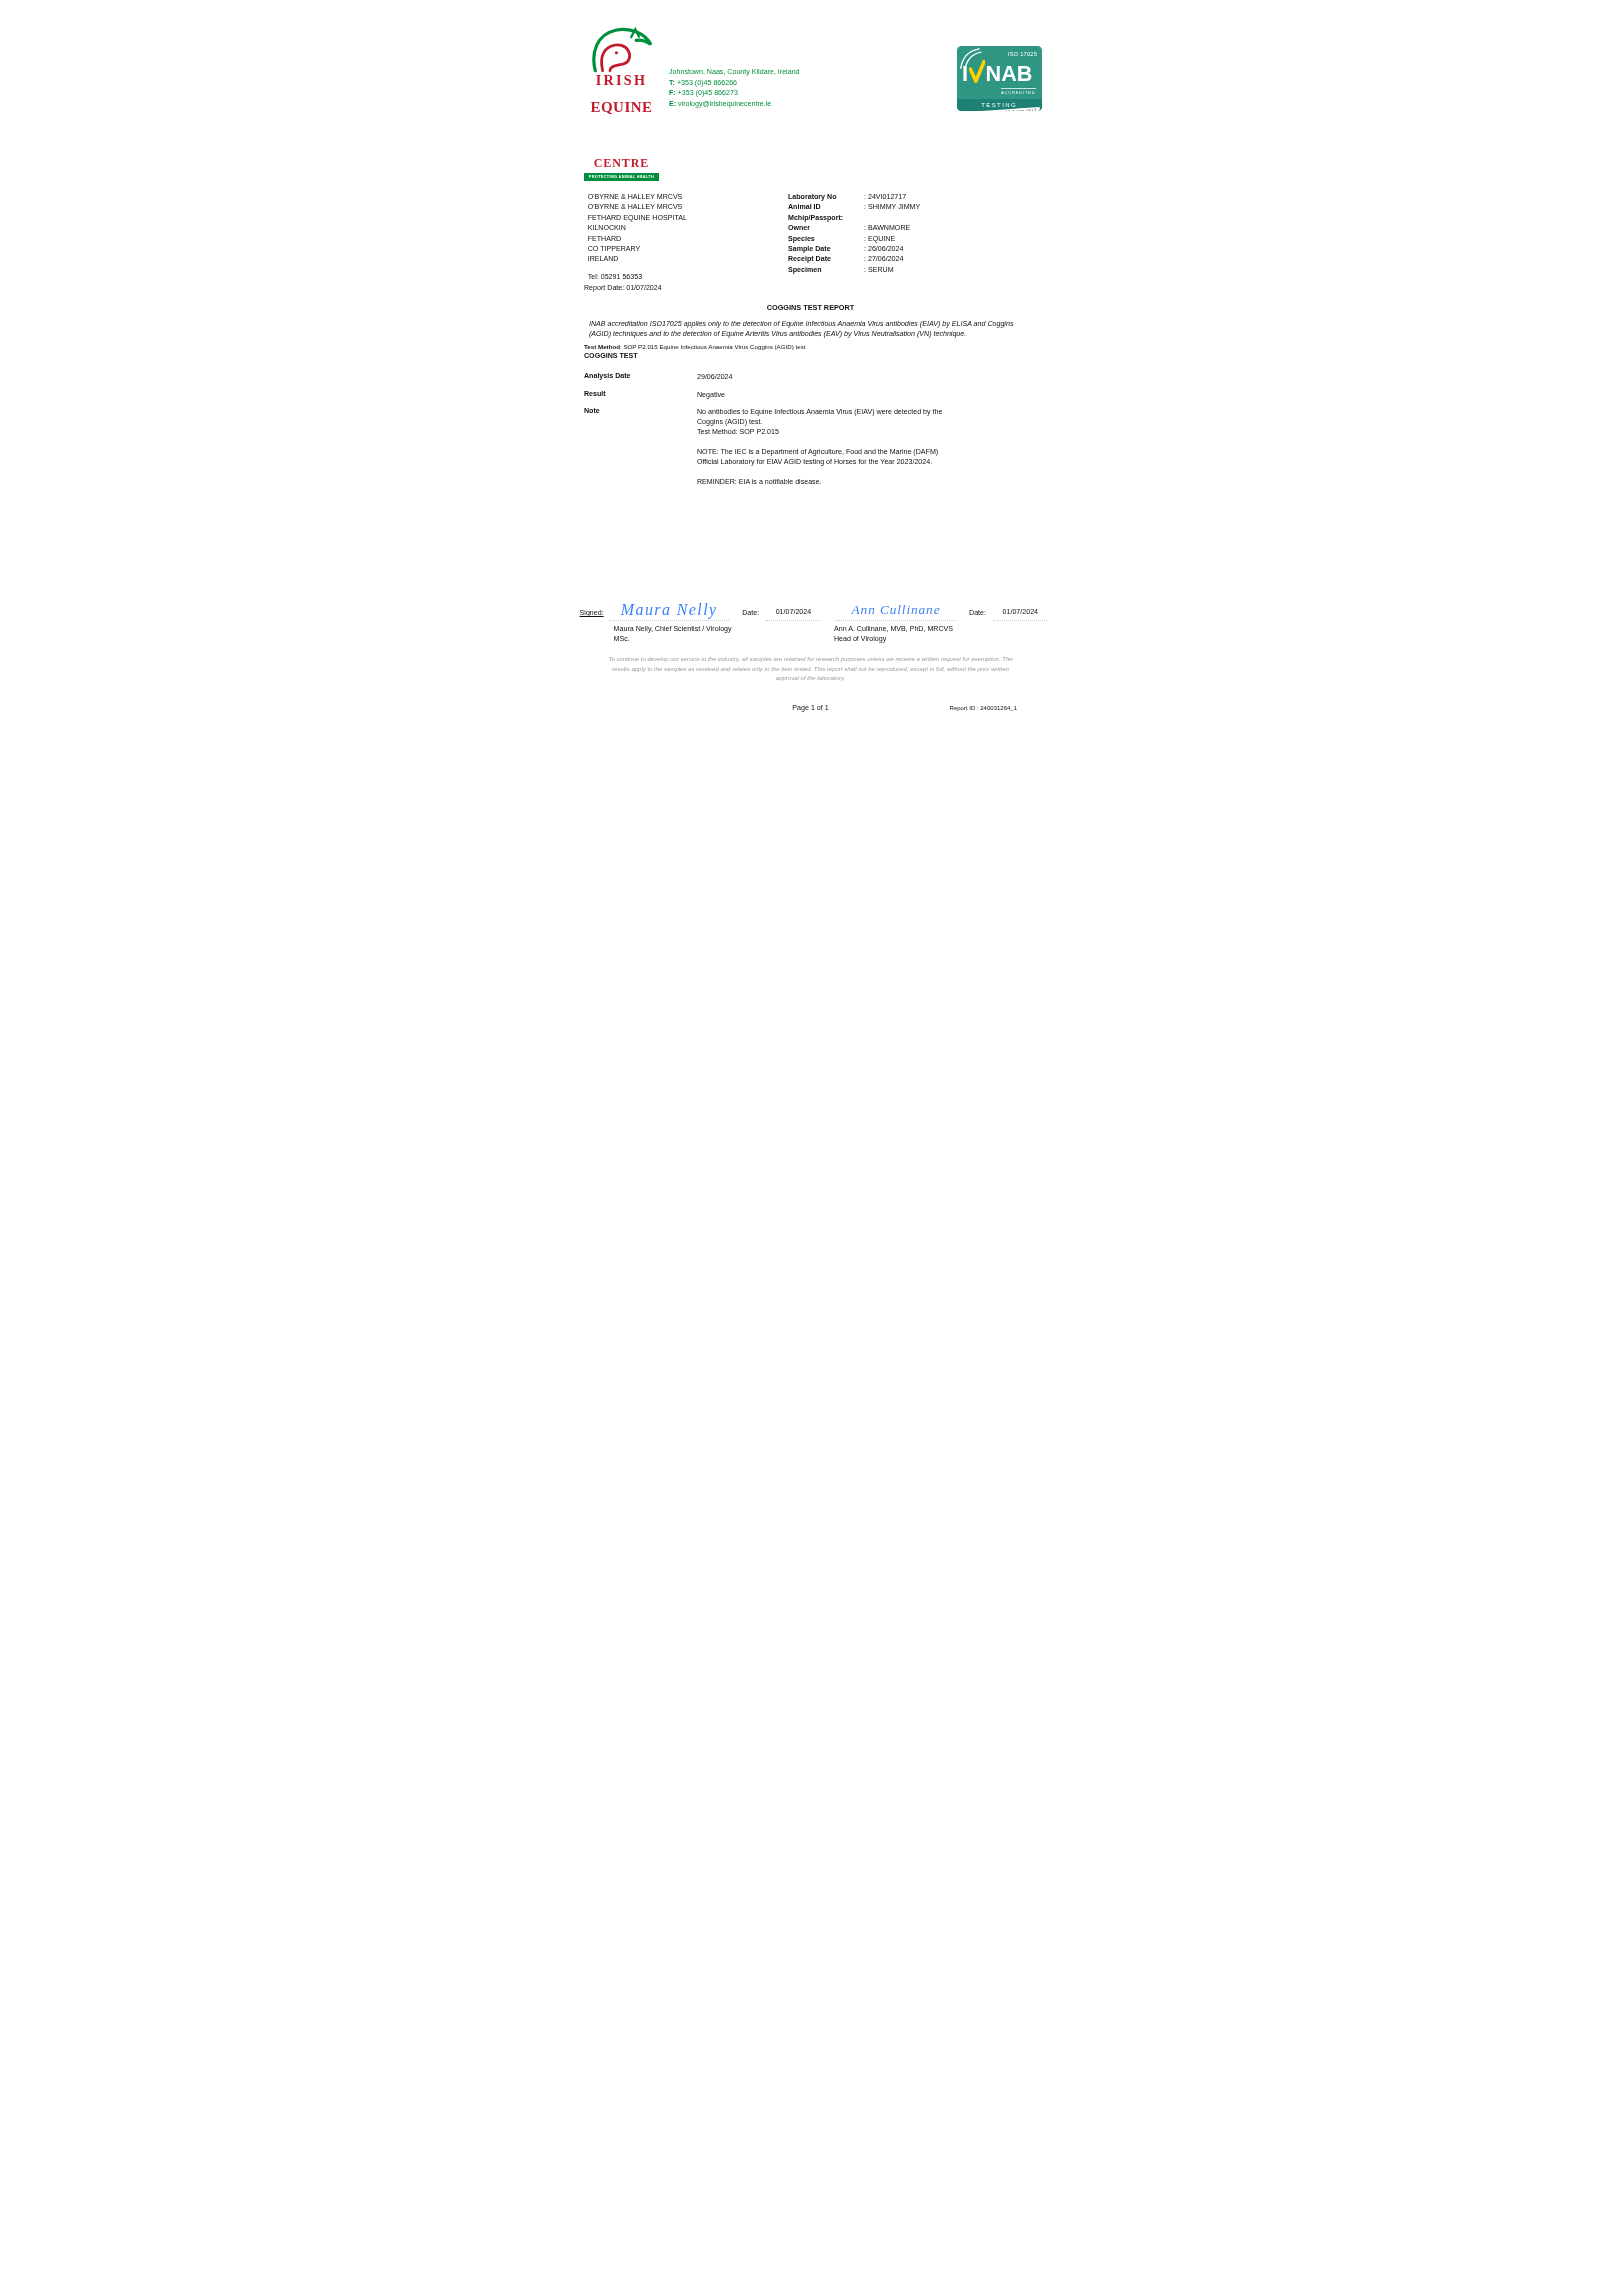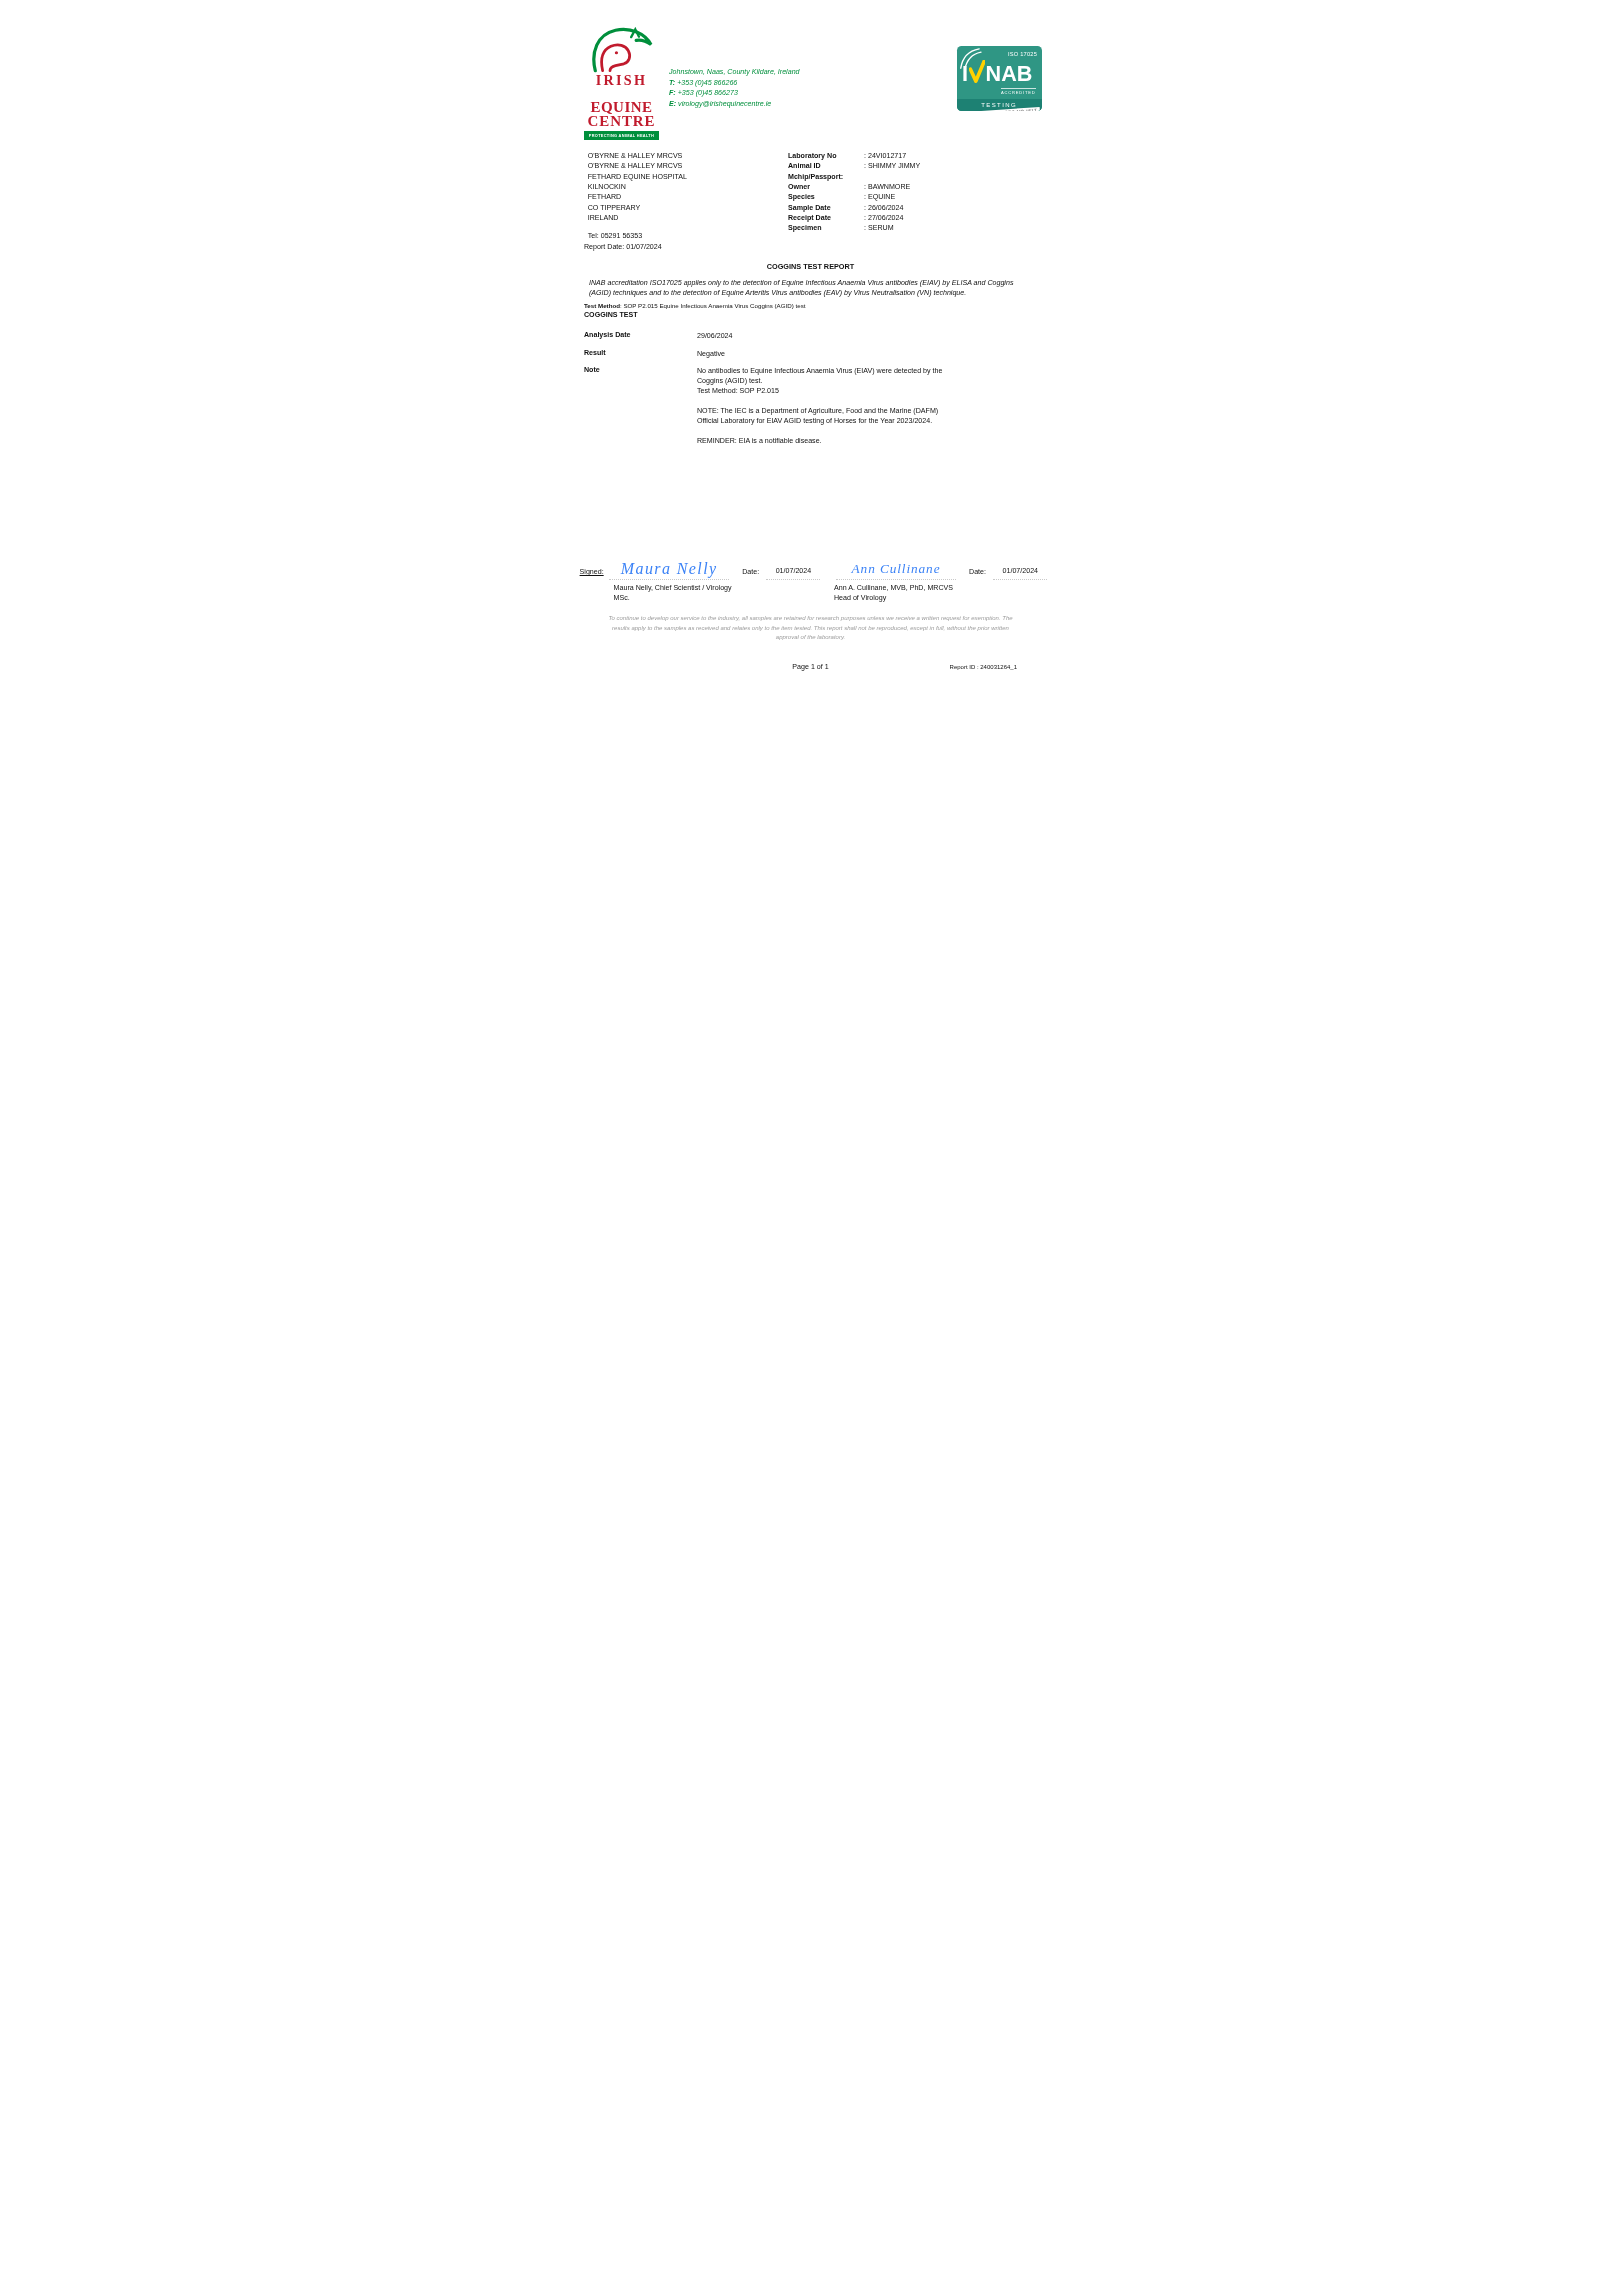--- a/index.html
+++ b/index.html
@@ -7,24 +7,24 @@
   body { font-family: "Liberation Sans", sans-serif; color: #111; }
   .page { width: 505px; height: 715px; margin: 0 auto; background: #fff; position: relative; overflow: hidden; }
 
   
   .header { display: flex; align-items: flex-start; padding: 27px 18.4px 0 26px; }
   .logo-col { width: 75px; text-align: center; flex-shrink: 0; }
   .horse-svg { display: block; margin: 0 auto 0.9px auto; }
   .logo-word { font-family: "Liberation Serif", serif; font-weight: bold; color: #c11b2d; line-height: 0.98; }
   .logo-word.w1 { font-size: 14.2px; letter-spacing: 2.3px; }
   .logo-word.w2 { font-size: 15px; letter-spacing: 0.5px; margin-top: 12px; }
-  .logo-word.w3 { font-size: 15px; letter-spacing: 0.9px; }
+  .logo-word.w3 { font-size: 12px; letter-spacing: 0.9px; margin-top: 44px; }
   .logo-tagline { margin-top: 2.3px; background: #008f3c; color: #fff; font-size: 3.9px; font-weight: bold; letter-spacing: 0.3px; padding: 1.8px 0.9px; }
 
-  .contact-col { margin-left: 10px; margin-top: 40px; font-size: 7.1px; line-height: 1.5; color: #008f3c; font-style: italic; }
+  .contact-col { margin-left: 10px; margin-top: 40px; font-size: 7.1px; line-height: 1.5; color: #008f3c; }
   .contact-col .lbl { font-weight: bold; }
 
   .badge-col { margin-left: auto; margin-top: 19px; width: 88px; position: relative; }
   .inab-badge { position: relative; width: 85px; height: 65px; background: #2f9684; border-radius: 4.6px; overflow: hidden; }
   .badge-swoosh { position: absolute; top: 0.9px; left: 1.8px; }
   .badge-iso { position: absolute; top: 4.6px; right: 4.6px; color: #fff; font-size: 5.7px; letter-spacing: 0.2px; }
   .badge-main { position: absolute; top: 16.5px; left: 5.5px; display: flex; align-items: center; color: #fff; font-weight: bold; font-size: 21.6px; line-height: 1; }
   .badge-check { margin: 0 0.5px; position: relative; top: -2.3px; }
   .badge-accredited { position: absolute; top: 42px; right: 6px; color: #fff; font-size: 4.1px; letter-spacing: 0.8px; border-top: 0.5px solid rgba(255,255,255,.75); padding-top: 1.4px; }
   .badge-testing { position: absolute; left: 0; right: 0; bottom: 0; height: 12.4px; background: #1d8173; color: #fff; text-align: center; font-size: 6px; letter-spacing: 1.4px; line-height: 12.4px; }

